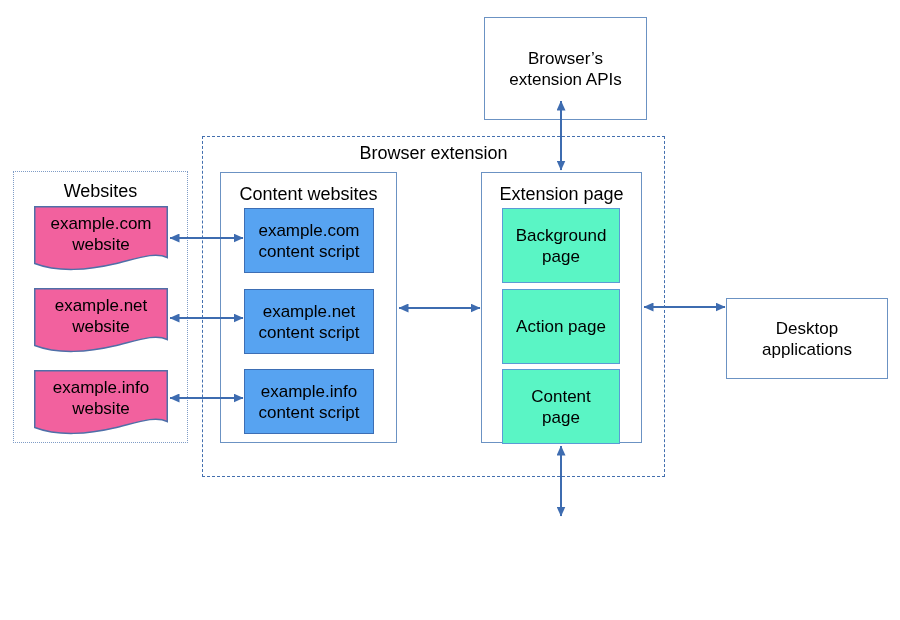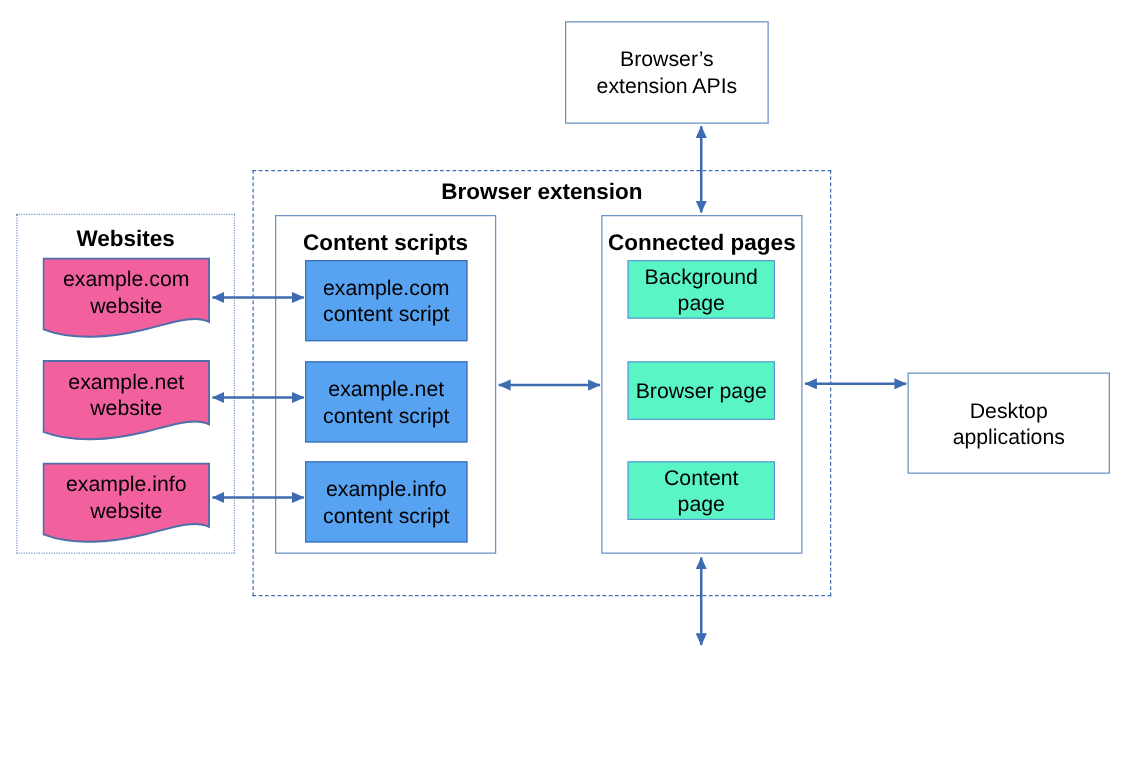--- a/index.html
+++ b/index.html
@@ -18,37 +18,37 @@
   }
   .canvas *{box-sizing:border-box;}
   .container{position:absolute;background:transparent;}
   .websites-c{left:13px;top:171px;width:175px;height:272px;border:1px dotted var(--dotted-border);}
   .ext-c{left:202px;top:136px;width:463px;height:341px;border:1px dashed var(--dashed-border);}
   .group{position:absolute;background:#fff;border:1.5px solid var(--white-box-border);}
   .content-scripts-g{left:220px;top:172px;width:177px;height:271px;}
   .extension-pages-g{left:481px;top:172px;width:161px;height:271px;}
   .c-label,.g-label{
     position:absolute;left:0;right:0;text-align:center;font-size:18px;line-height:20px;
-    white-space:nowrap;color:var(--node-text);font-weight:bold;
+    white-space:nowrap;color:var(--node-text);
   }
   .websites-c .c-label{top:9px;}
   .ext-c .c-label{top:6px;}
   .g-label{top:11px;}
   .node{
     position:absolute;display:flex;align-items:center;justify-content:center;
     text-align:center;white-space:pre-line;font-size:17px;line-height:21px;
   }
   .white-box{background:#fff;border:1.5px solid var(--white-box-border);}
   .blue-box{background:var(--blue-fill);border:1px solid var(--blue-border);}
   .green-box{background:var(--green-fill);border:1px solid var(--green-border);}
-  .api-n{left:452px;top:17px;width:163px;height:82px;}
+  .api-n{left:484px;top:17px;width:163px;height:103px;}
   .desktop-n{left:726px;top:267px;width:162px;height:81px;margin-top:31px;}
   .connected-n{left:480px;top:519px;width:163px;height:83px;}
   .cs-n{left:244px;width:130px;height:65px;}
-  .ep-n{left:502px;width:118px;height:47px;}
+  .ep-n{left:502px;width:118px;height:75px;}
   .row1{top:208px;} .row2{top:289px;} .row3{top:369px;}
   .doc{position:absolute;width:134px;height:68px;}
   .doc-1{left:34px;top:206px;} .doc-2{left:34px;top:288px;} .doc-3{left:34px;top:370px;}
   .doc-svg{position:absolute;left:0;top:0;display:block;}
   .doc-path{fill:var(--pink-fill);stroke:var(--pink-border);stroke-width:1.5;}
   .doc-label{
     position:absolute;left:0;top:0;width:134px;height:56px;display:flex;align-items:center;
     justify-content:center;text-align:center;white-space:pre-line;font-size:17px;line-height:21px;
   }
   #arrow-layer{position:absolute;left:0;top:0;pointer-events:none;}
@@ -60,25 +60,25 @@
 
   <div class="container websites-c">
     <div class="c-label">Websites</div>
   </div>
 
   <div class="container ext-c">
     <div class="c-label">Browser extension</div>
   </div>
 
   <div class="group content-scripts-g">
-    <div class="g-label">Content scripts</div>
+    <div class="g-label">Content websites</div>
   </div>
 
   <div class="group extension-pages-g">
-    <div class="g-label">Connected pages</div>
+    <div class="g-label">Extension page</div>
   </div>
 
   <div class="doc doc-1">
     <svg class="doc-svg" width="134" height="68" viewBox="0 0 134 68">
       <path class="doc-path" d="M0.75,0.75 L133.25,0.75 L133.25,51.5 C121,45.5 103,52.5 80,58 C55,64 24,66.5 0.75,57.5 Z"></path>
     </svg>
     <div class="doc-label">example.com
 website</div>
   </div>
   <div class="doc doc-2">
@@ -98,21 +98,21 @@
 
   <div class="node blue-box cs-n row1">example.com
 content script</div>
   <div class="node blue-box cs-n row2">example.net
 content script</div>
   <div class="node blue-box cs-n row3">example.info
 content script</div>
 
   <div class="node green-box ep-n row1">Background
 page</div>
-  <div class="node green-box ep-n row2">Browser page</div>
+  <div class="node green-box ep-n row2">Action page</div>
   <div class="node green-box ep-n row3">Content
 page</div>
 
   <div class="node white-box api-n">Browser’s
 extension APIs</div>
   <div class="node white-box desktop-n">Desktop
 applications</div>
 
   <svg id="arrow-layer" width="900" height="620" viewBox="0 0 900 620">
     <defs>

